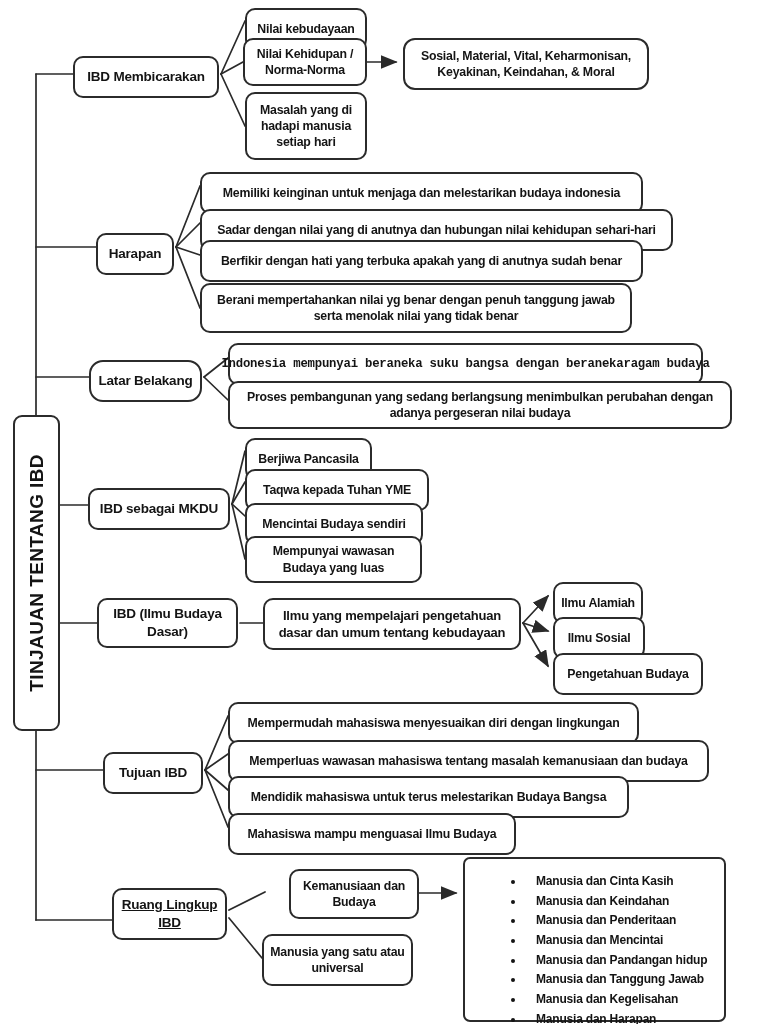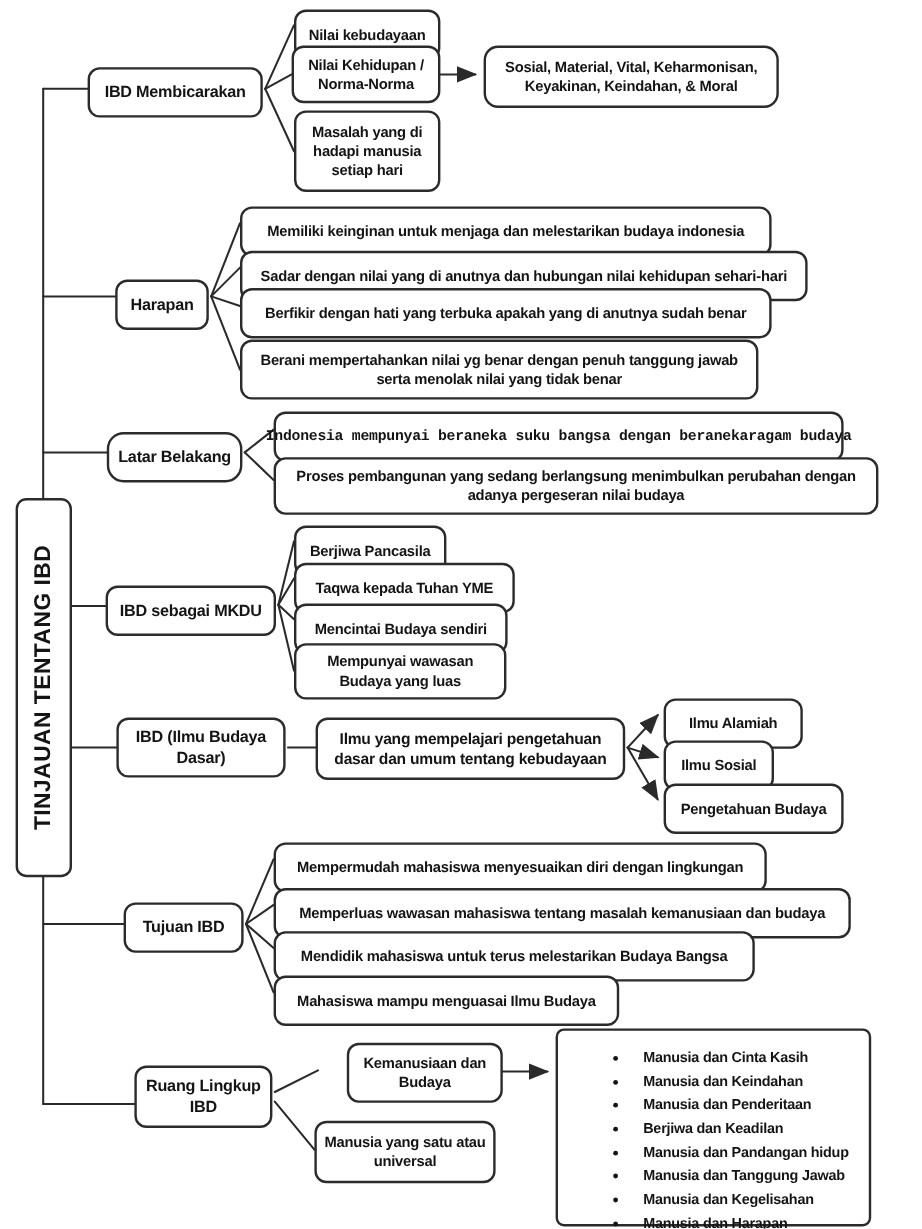--- a/index.html
+++ b/index.html
@@ -154,21 +154,21 @@
   <div class="box leaf" style="left:245px;top:536px;width:177px;height:47px;">
     <span>Mempunyai wawasan Budaya yang luas</span>
   </div>
 
   <div class="box node" style="left:97px;top:598px;width:141px;height:50px;">
     <span>IBD (Ilmu Budaya Dasar)</span>
   </div>
   <div class="box leaf" style="left:263px;top:598px;width:258px;height:52px;font-size:13px;">
     <span>Ilmu yang mempelajari pengetahuan dasar dan umum tentang kebudayaan</span>
   </div>
-  <div class="box leaf nowrap" style="left:553px;top:582px;width:116px;height:27px;">
+  <div class="box leaf nowrap" style="left:553px;top:582px;width:90px;height:27px;">
     <span>Ilmu Alamiah</span>
   </div>
   <div class="box leaf nowrap" style="left:553px;top:617px;width:92px;height:28px;">
     <span>Ilmu Sosial</span>
   </div>
   <div class="box leaf nowrap" style="left:553px;top:653px;width:150px;height:29px;">
     <span>Pengetahuan Budaya</span>
   </div>
 
   <div class="box node" style="left:103px;top:752px;width:100px;height:36px;">
@@ -180,36 +180,36 @@
   <div class="box leaf nowrap" style="left:228px;top:740px;width:481px;height:28px;">
     <span>Memperluas wawasan mahasiswa tentang masalah kemanusiaan dan budaya</span>
   </div>
   <div class="box leaf nowrap" style="left:228px;top:776px;width:401px;height:28px;">
     <span>Mendidik mahasiswa untuk terus melestarikan Budaya Bangsa</span>
   </div>
   <div class="box leaf nowrap" style="left:228px;top:813px;width:288px;height:28px;">
     <span>Mahasiswa mampu menguasai Ilmu Budaya</span>
   </div>
 
-  <div class="box node" style="left:112px;top:888px;width:115px;height:52px;">
+  <div class="box node" style="left:112px;top:888px;width:115px;height:52px;text-decoration:underline;">
     <span>Ruang Lingkup IBD</span>
   </div>
   <div class="box leaf" style="left:265px;top:869px;width:130px;height:50px;margin-left:24px;">
     <span>Kemanusiaan dan Budaya</span>
   </div>
   <div class="box leaf" style="left:262px;top:934px;width:151px;height:52px;">
     <span>Manusia yang satu atau universal</span>
   </div>
 
   <div class="bigbox" style="left:463px;top:857px;width:263px;height:165px;">
     <ul>
       <li>Manusia dan Cinta Kasih</li>
       <li>Manusia dan Keindahan</li>
       <li>Manusia dan Penderitaan</li>
-      <li>Berjiwa dan Keadilan</li>
+      <li>Manusia dan Mencintai</li>
       <li>Manusia dan Pandangan hidup</li>
       <li>Manusia dan Tanggung Jawab</li>
       <li>Manusia dan Kegelisahan</li>
       <li>Manusia dan Harapan</li>
     </ul>
   </div>
 
 </div>
 
 </body></html>

